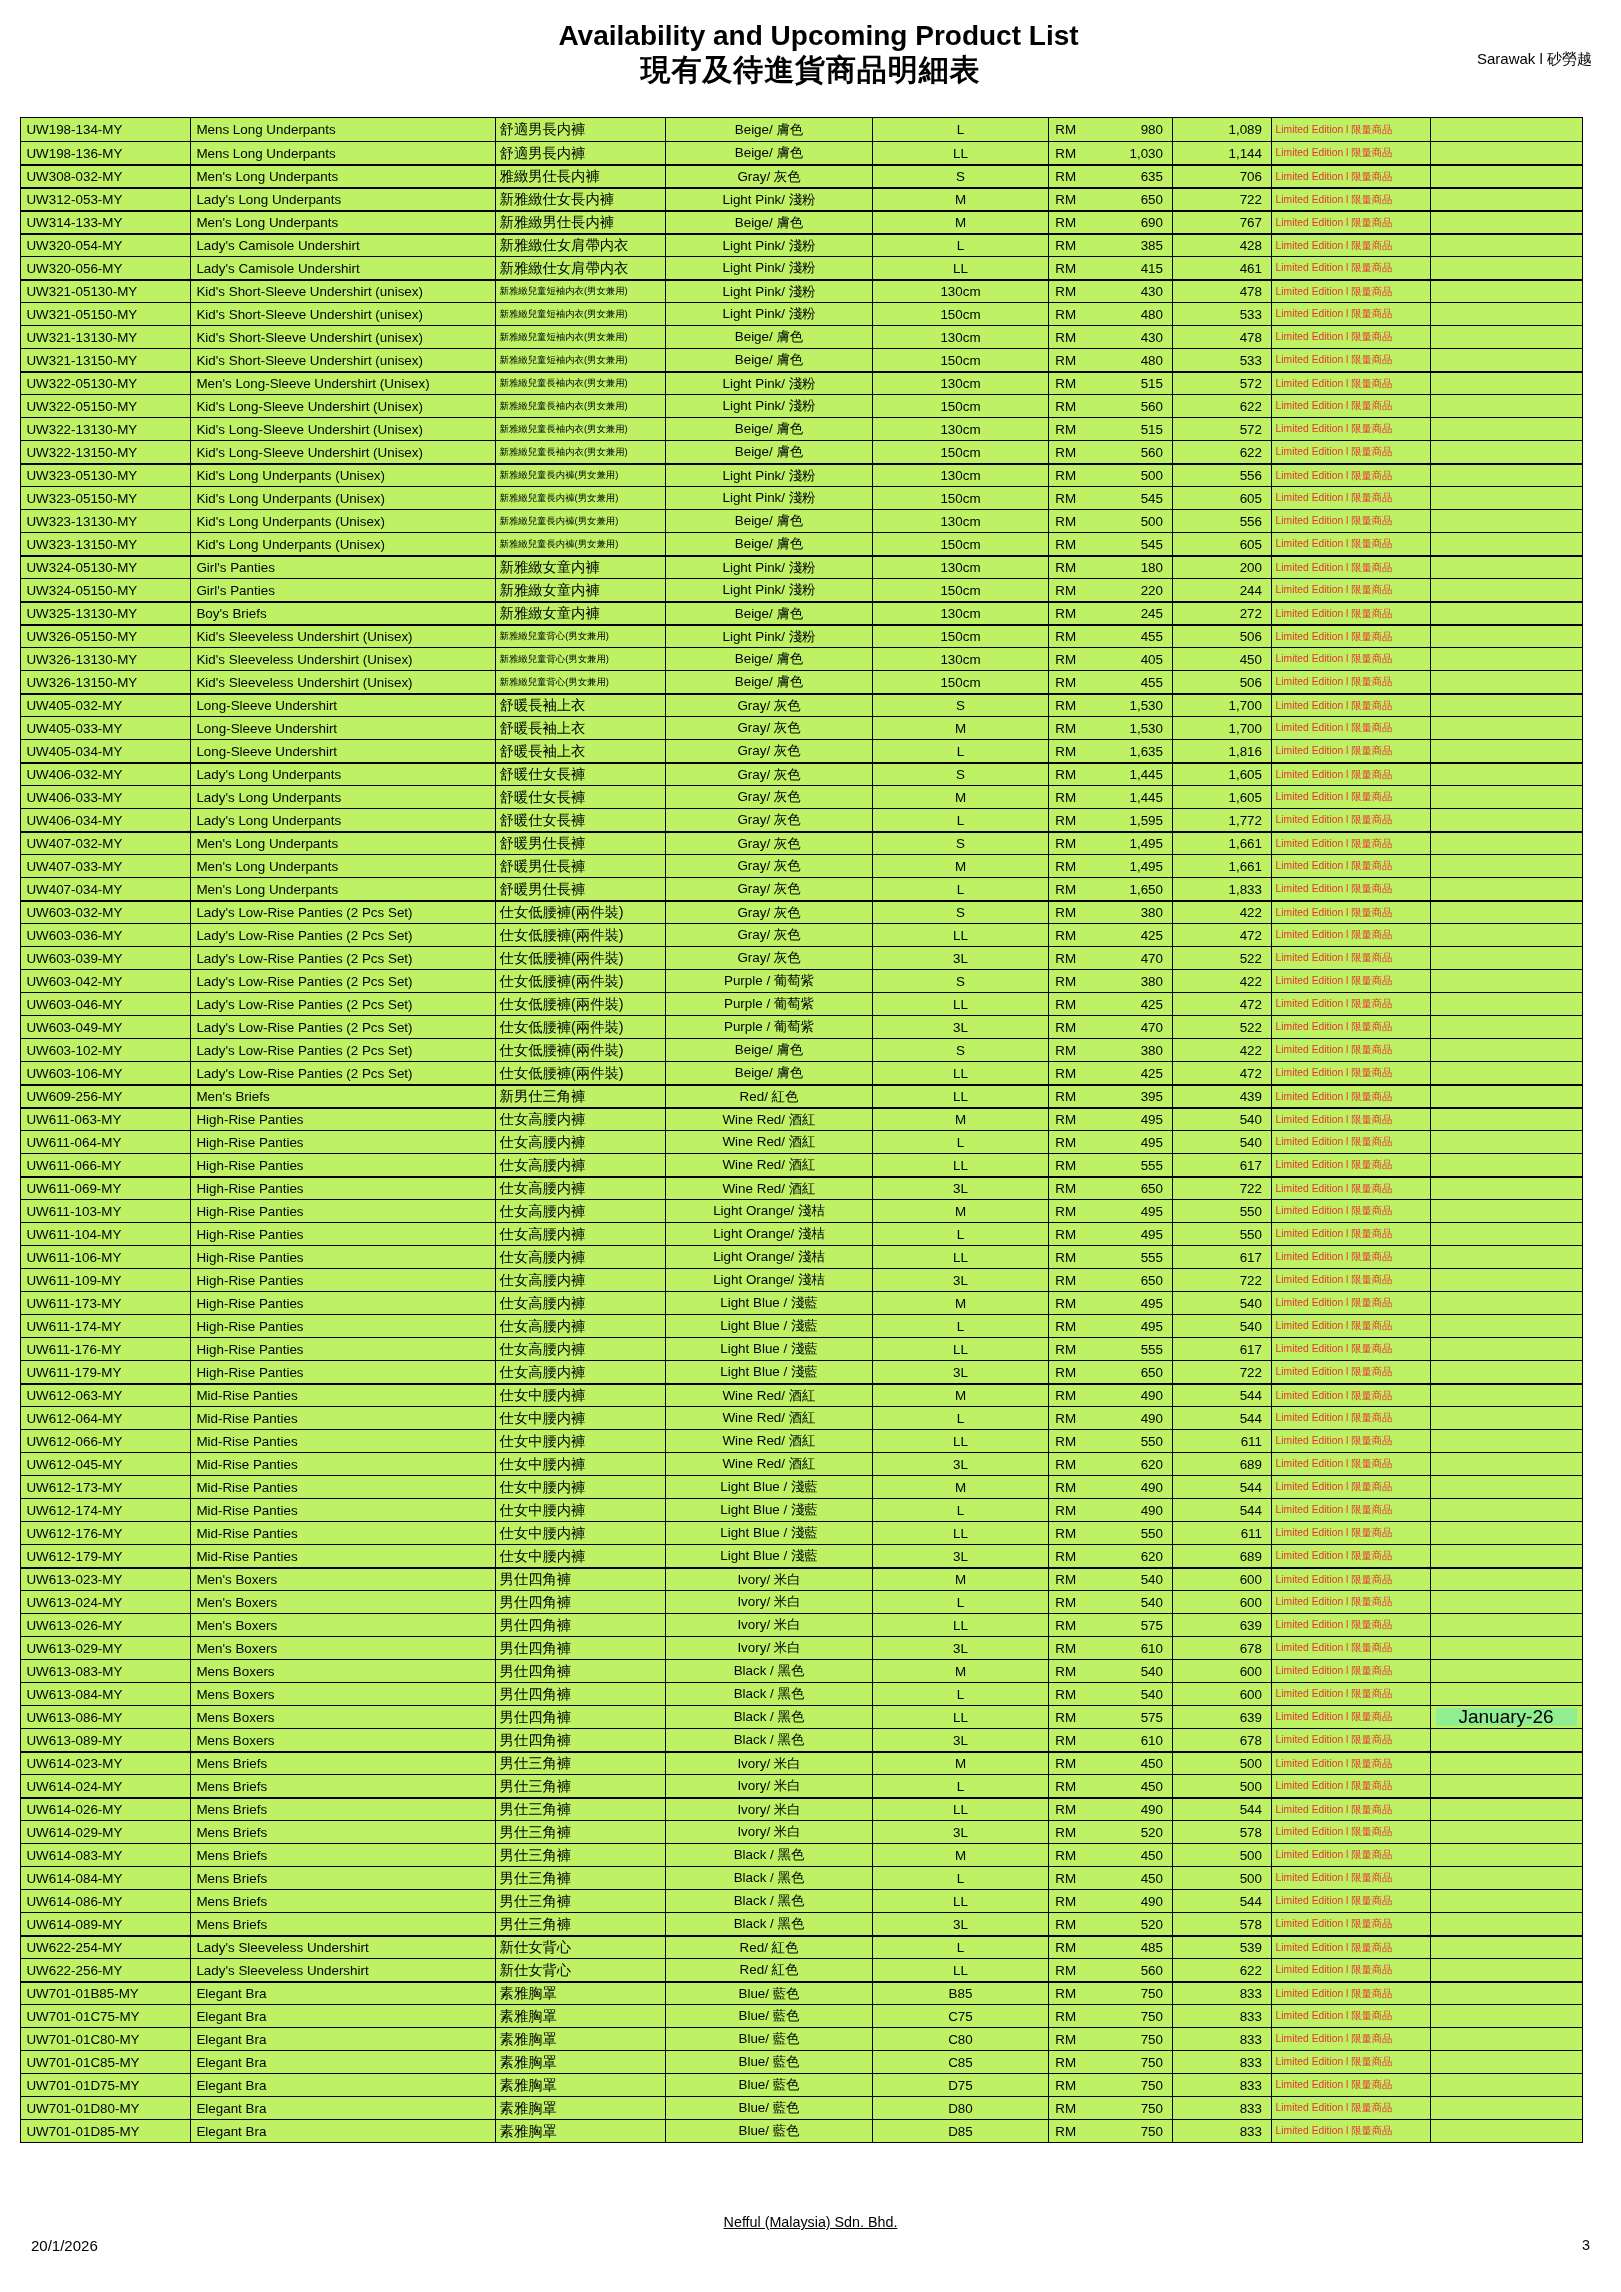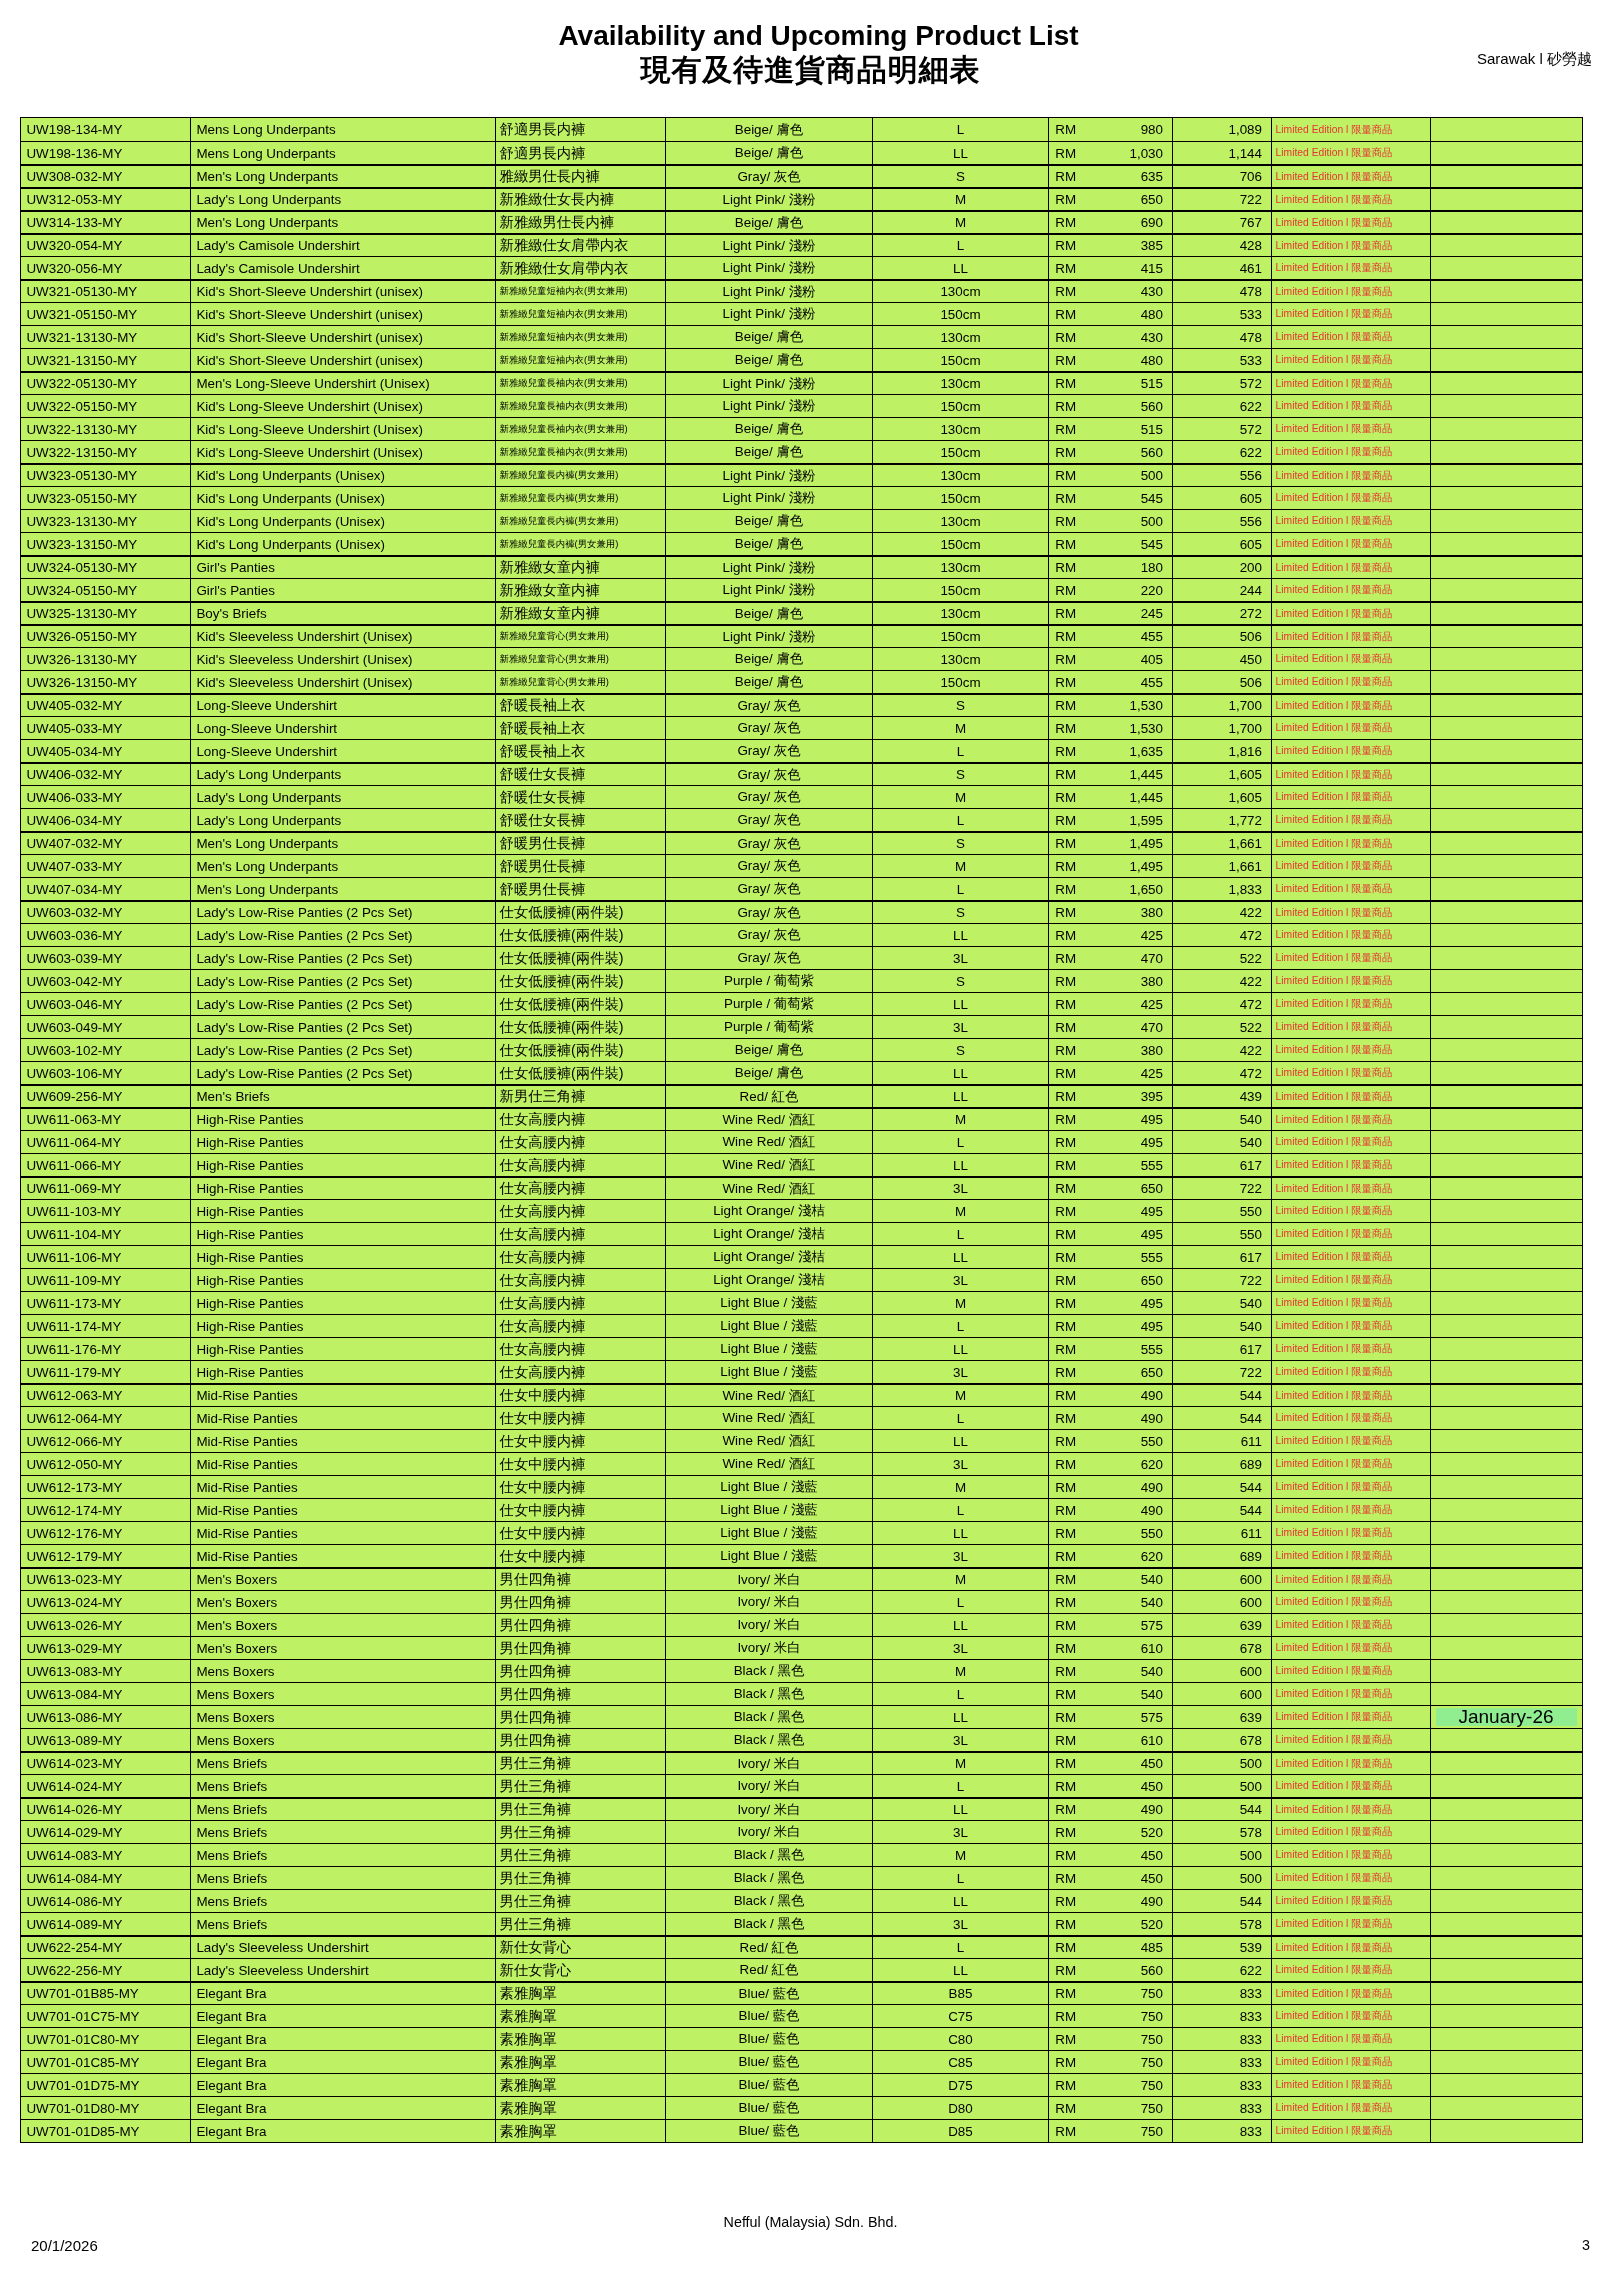--- a/index.html
+++ b/index.html
@@ -33,21 +33,21 @@
   .c-size{width:176px;justify-content:center;font-size:13.4px;}
   .c-rm{width:124px;font-size:13.4px;justify-content:space-between;padding:0 9px 0 6.3px;}
   .c-price2{width:99px;justify-content:flex-end;padding-right:9px;font-size:13.4px;}
   .c-limited{width:159px;padding-left:3.6px;font-size:10.3px;color:var(--limited-red,#e63434);}
   .c-date{width:150px;border-right:none;padding:0;}
   .date-highlight{
     flex:1;align-self:stretch;margin:1.8px 4.5px;background:var(--highlight-green,#90ee90);
     display:flex;align-items:center;justify-content:center;font-size:19px;color:#000;text-align:center;
   }
 
-  .footer-company{position:absolute;top:2214px;left:0;width:100%;text-align:center;font-size:14.3px;}
+  .footer-company{position:absolute;top:2214px;left:0;width:100%;text-align:center;font-size:14.3px;text-decoration:underline;}
   .footer-address{position:absolute;top:2237px;left:0;width:100%;text-align:center;font-size:14.3px;}
   .footer-date{position:absolute;top:2237px;left:31px;font-size:15px;text-align:right;}
   .footer-page{position:absolute;top:2237px;right:31px;font-size:14.3px;}
 </style>
 </head>
 <body>
 
 <div class="page">
   <div class="region-label">Sarawak l 砂勞越</div>
   <div class="title-en">Availability and Upcoming Product List</div>
@@ -860,21 +860,21 @@
         <div class="cell c-size">LL</div>
         <div class="cell c-rm">
           <span>RM</span>
           <span>550</span>
         </div>
         <div class="cell c-price2">611</div>
         <div class="cell c-limited">Limited Edition l 限量商品</div>
         <div class="cell c-date"></div>
       </div>
       <div class="trow">
-        <div class="cell c-code">UW612-050-MY</div>
+        <div class="cell c-code">UW612-045-MY</div>
         <div class="cell c-en">Mid-Rise Panties</div>
         <div class="cell c-zh">仕女中腰内褲</div>
         <div class="cell c-color">Wine Red/ 酒紅</div>
         <div class="cell c-size">3L</div>
         <div class="cell c-rm">
           <span>RM</span>
           <span>620</span>
         </div>
         <div class="cell c-price2">689</div>
         <div class="cell c-limited">Limited Edition l 限量商品</div>

